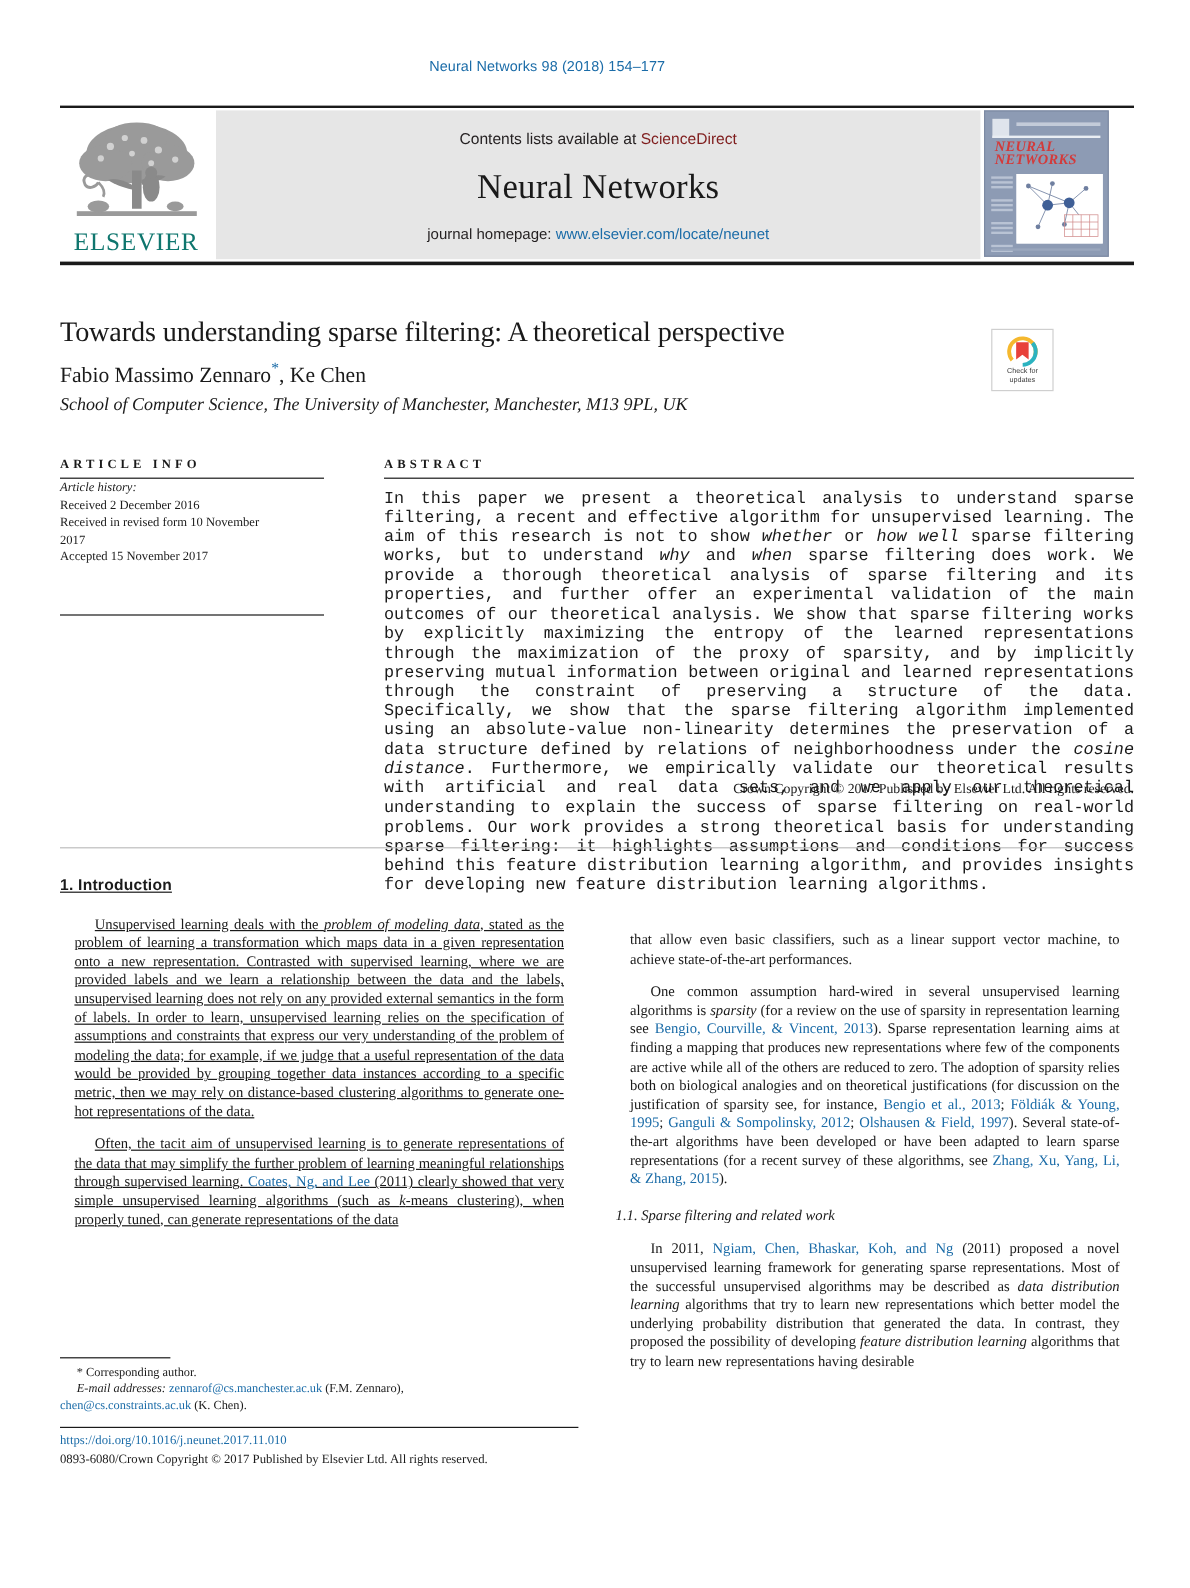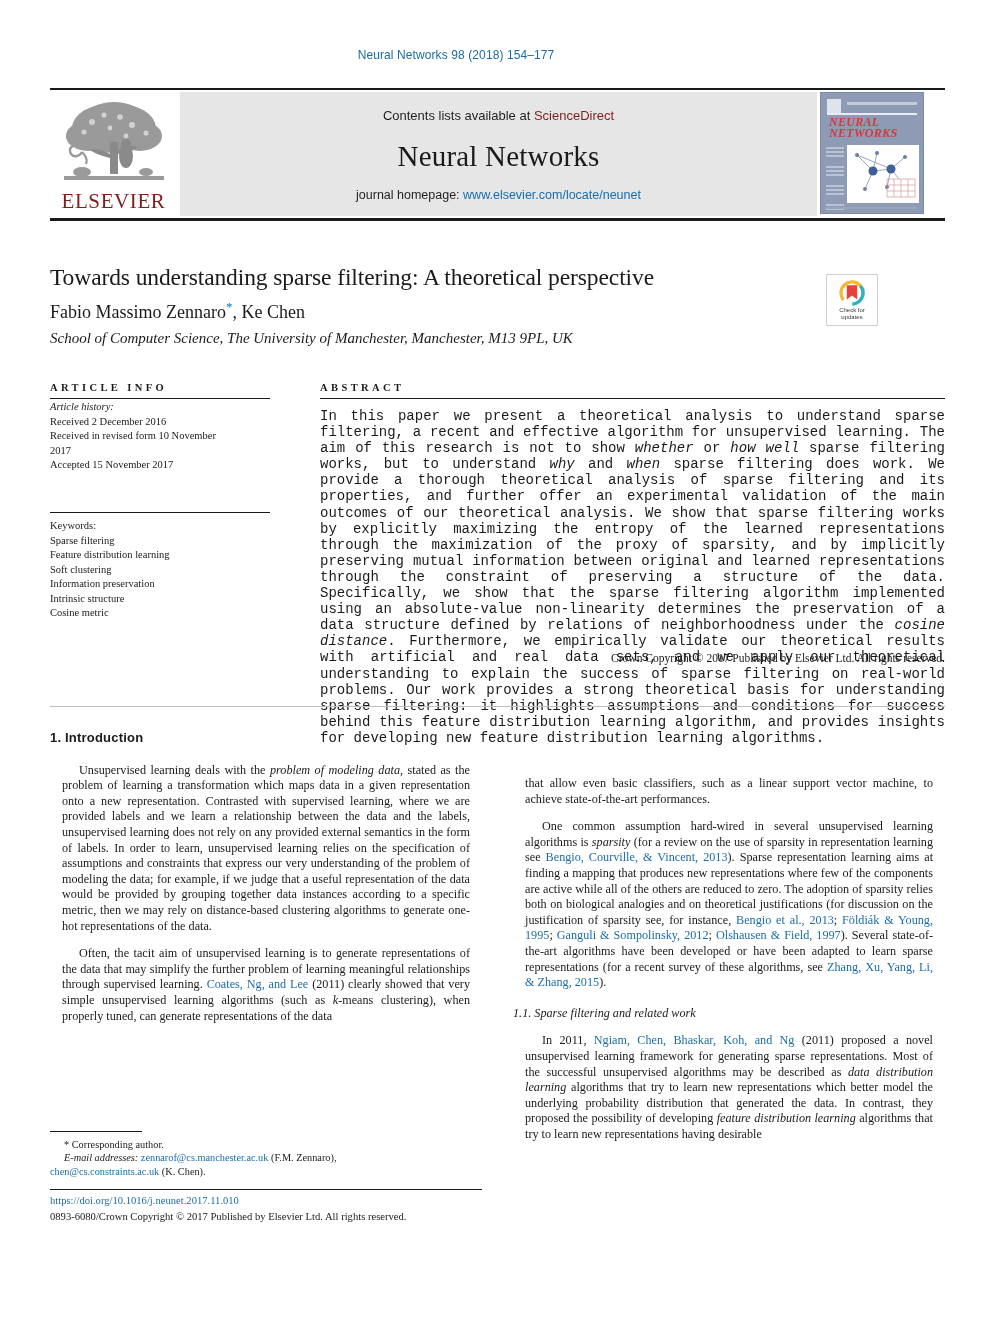--- a/index.html
+++ b/index.html
@@ -31,21 +31,21 @@
     font-family:"Liberation Serif",serif;font-size:29px;color:#1a1a1a;letter-spacing:.2px;}
   .mh-home{position:absolute;left:0;top:96px;width:637px;text-align:center;
     font-family:"Liberation Sans",sans-serif;font-size:12.5px;color:#231f20;}
   .mh-home .url{color:#1b6ca8;}
   .mh-rule-bot{position:absolute;left:0;top:130px;width:895px;height:3px;background:#1a1a1a;}
 
   
   .elsevier-wrap{width:112px;height:118px;position:relative;}
   .elsevier-word{
     position:absolute;left:0;bottom:2px;width:112px;text-align:center;
-    font-family:"Liberation Serif",serif;font-size:21px;color:#7f1d1d;letter-spacing:.6px;
+    font-family:"Liberation Serif",serif;font-size:21px;color:#0f766e;letter-spacing:.6px;
   }
 
   
   .cover{width:104px;height:122px;background:#8d9bb4;position:relative;
          border:1px solid #7d8aa3;box-sizing:border-box;}
   .cover-top{position:absolute;left:6px;top:6px;right:6px;height:10px;}
   .cover-el{position:absolute;left:0;top:0;width:14px;height:16px;background:#dfe4ec;}
   .cover-hdr{position:absolute;left:20px;top:3px;right:0;height:3px;background:#c3cbd9;}
   .cover-rule{position:absolute;left:6px;top:20px;right:6px;height:1.5px;background:#e9edf3;}
   .cover-name{position:absolute;left:8px;top:24px;right:4px;
@@ -86,21 +86,21 @@
      font-family:Liberation Mono, monospace;font-size:14px;line-height:16.1px;
      text-align:justify;color:#1a1a1a;}
   .abstract i{font-style:italic;}
   .copyright{position:absolute;left:320px;top:652px;width:625px;text-align:right;
      font-family:"Liberation Serif",serif;font-size:11.5px;color:#1a1a1a;}
 
   
   .body-rule{position:absolute;left:50px;top:706px;width:895px;height:1px;background:#bdbdbd;}
   .col{position:absolute;width:432px;font-family:"Liberation Serif",serif;
        font-size:12.2px;line-height:15.6px;text-align:justify;color:#1a1a1a;}
-  .col-l{left:50px;top:730px;}
+  .col-l{left:50px;top:730px;text-decoration:underline;}
   .col-r{left:513px;top:764px;}
   .h1{font-family:"Liberation Sans",sans-serif;font-weight:bold;font-size:13px;
       margin:0 0 17px 0;letter-spacing:.2px;}
   .h2{font-family:"Liberation Serif",serif;font-style:italic;font-size:12.2px;
       margin:15px 0 11px 0;}
   .col p{margin:12px;text-indent:17px;}
   .col p.noind{text-indent:0;}
   .cit{color:#1b6ca8;}
   .col i{font-style:italic;}
 
@@ -257,29 +257,20 @@
   <div class="rule-thin" style="left:50px;top:512px;width:220px;height:1.2px;"></div>
 
   <div class="info-col">
     <div class="it">Article history:</div>
     <div>Received 2 December 2016</div>
     <div>Received in revised form 10 November</div>
     <div>2017</div>
     <div>Accepted 15 November 2017</div>
   </div>
 
-  <div class="kw-col">
-    <div class="it">Keywords:</div>
-    <div>Sparse filtering</div>
-    <div>Feature distribution learning</div>
-    <div>Soft clustering</div>
-    <div>Information preservation</div>
-    <div>Intrinsic structure</div>
-    <div>Cosine metric</div>
-  </div>
 
   <div class="abstract">In this paper we present a theoretical analysis to understand sparse filtering, a recent and effective algorithm for unsupervised learning. The aim of this research is not to show <i>whether</i> or <i>how well</i> sparse filtering works, but to understand <i>why</i> and <i>when</i> sparse filtering does work. We provide a thorough theoretical analysis of sparse filtering and its properties, and further offer an experimental validation of the main outcomes of our theoretical analysis. We show that sparse filtering works by explicitly maximizing the entropy of the learned representations through the maximization of the proxy of sparsity, and by implicitly preserving mutual information between original and learned representations through the constraint of preserving a structure of the data. Specifically, we show that the sparse filtering algorithm implemented using an absolute-value non-linearity determines the preservation of a data structure defined by relations of neighborhoodness under the <i>cosine distance</i>. Furthermore, we empirically validate our theoretical results with artificial and real data sets, and we apply our theoretical understanding to explain the success of sparse filtering on real-world problems. Our work provides a strong theoretical basis for understanding sparse filtering: it highlights assumptions and conditions for success behind this feature distribution learning algorithm, and provides insights for developing new feature distribution learning algorithms.</div>
   <div class="copyright">Crown Copyright © 2017 Published by Elsevier Ltd. All rights reserved.</div>
 
   <div class="body-rule"></div>
 
   <div class="col col-l">
     <div class="h1">1. Introduction</div>
     <p>Unsupervised learning deals with the <i>problem of modeling data</i>, stated as the problem of learning a transformation which maps data in a given representation onto a new representation. Contrasted with supervised learning, where we are provided labels and we learn a relationship between the data and the labels, unsupervised learning does not rely on any provided external semantics in the form of labels. In order to learn, unsupervised learning relies on the specification of assumptions and constraints that express our very understanding of the problem of modeling the data; for example, if we judge that a useful representation of the data would be provided by grouping together data instances according to a specific metric, then we may rely on distance-based clustering algorithms to generate one-hot representations of the data.</p>
     <p>Often, the tacit aim of unsupervised learning is to generate representations of the data that may simplify the further problem of learning meaningful relationships through supervised learning. <span class="cit">Coates, Ng, and Lee</span> (2011) clearly showed that very simple unsupervised learning algorithms (such as <i>k</i>-means clustering), when properly tuned, can generate representations of the data</p>

